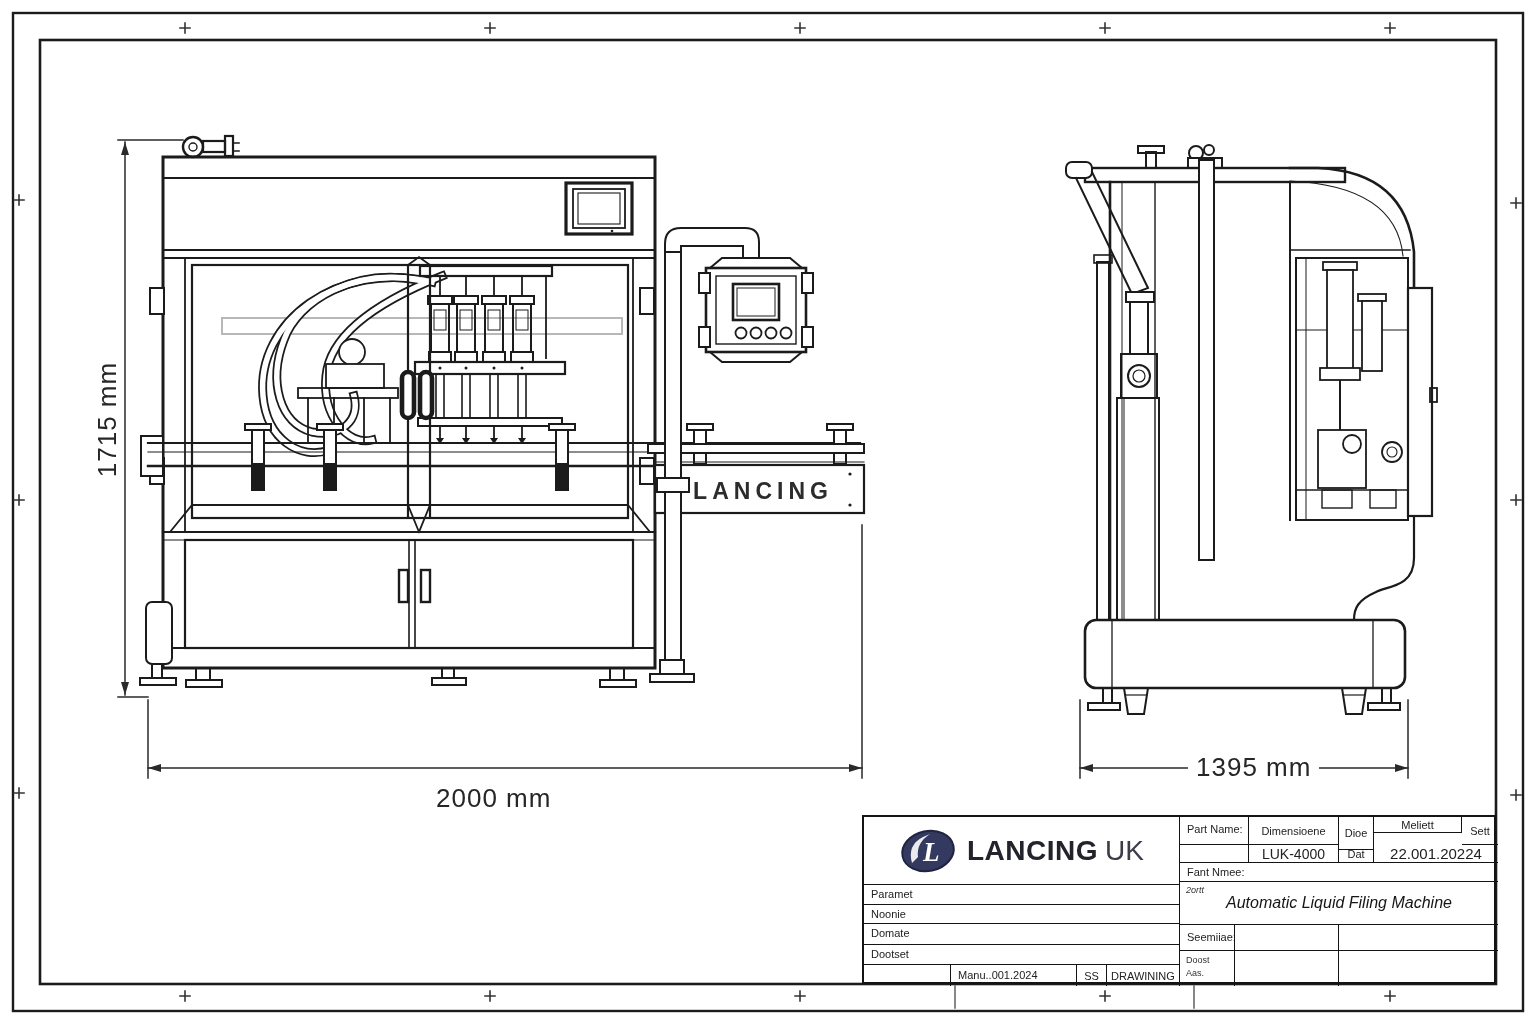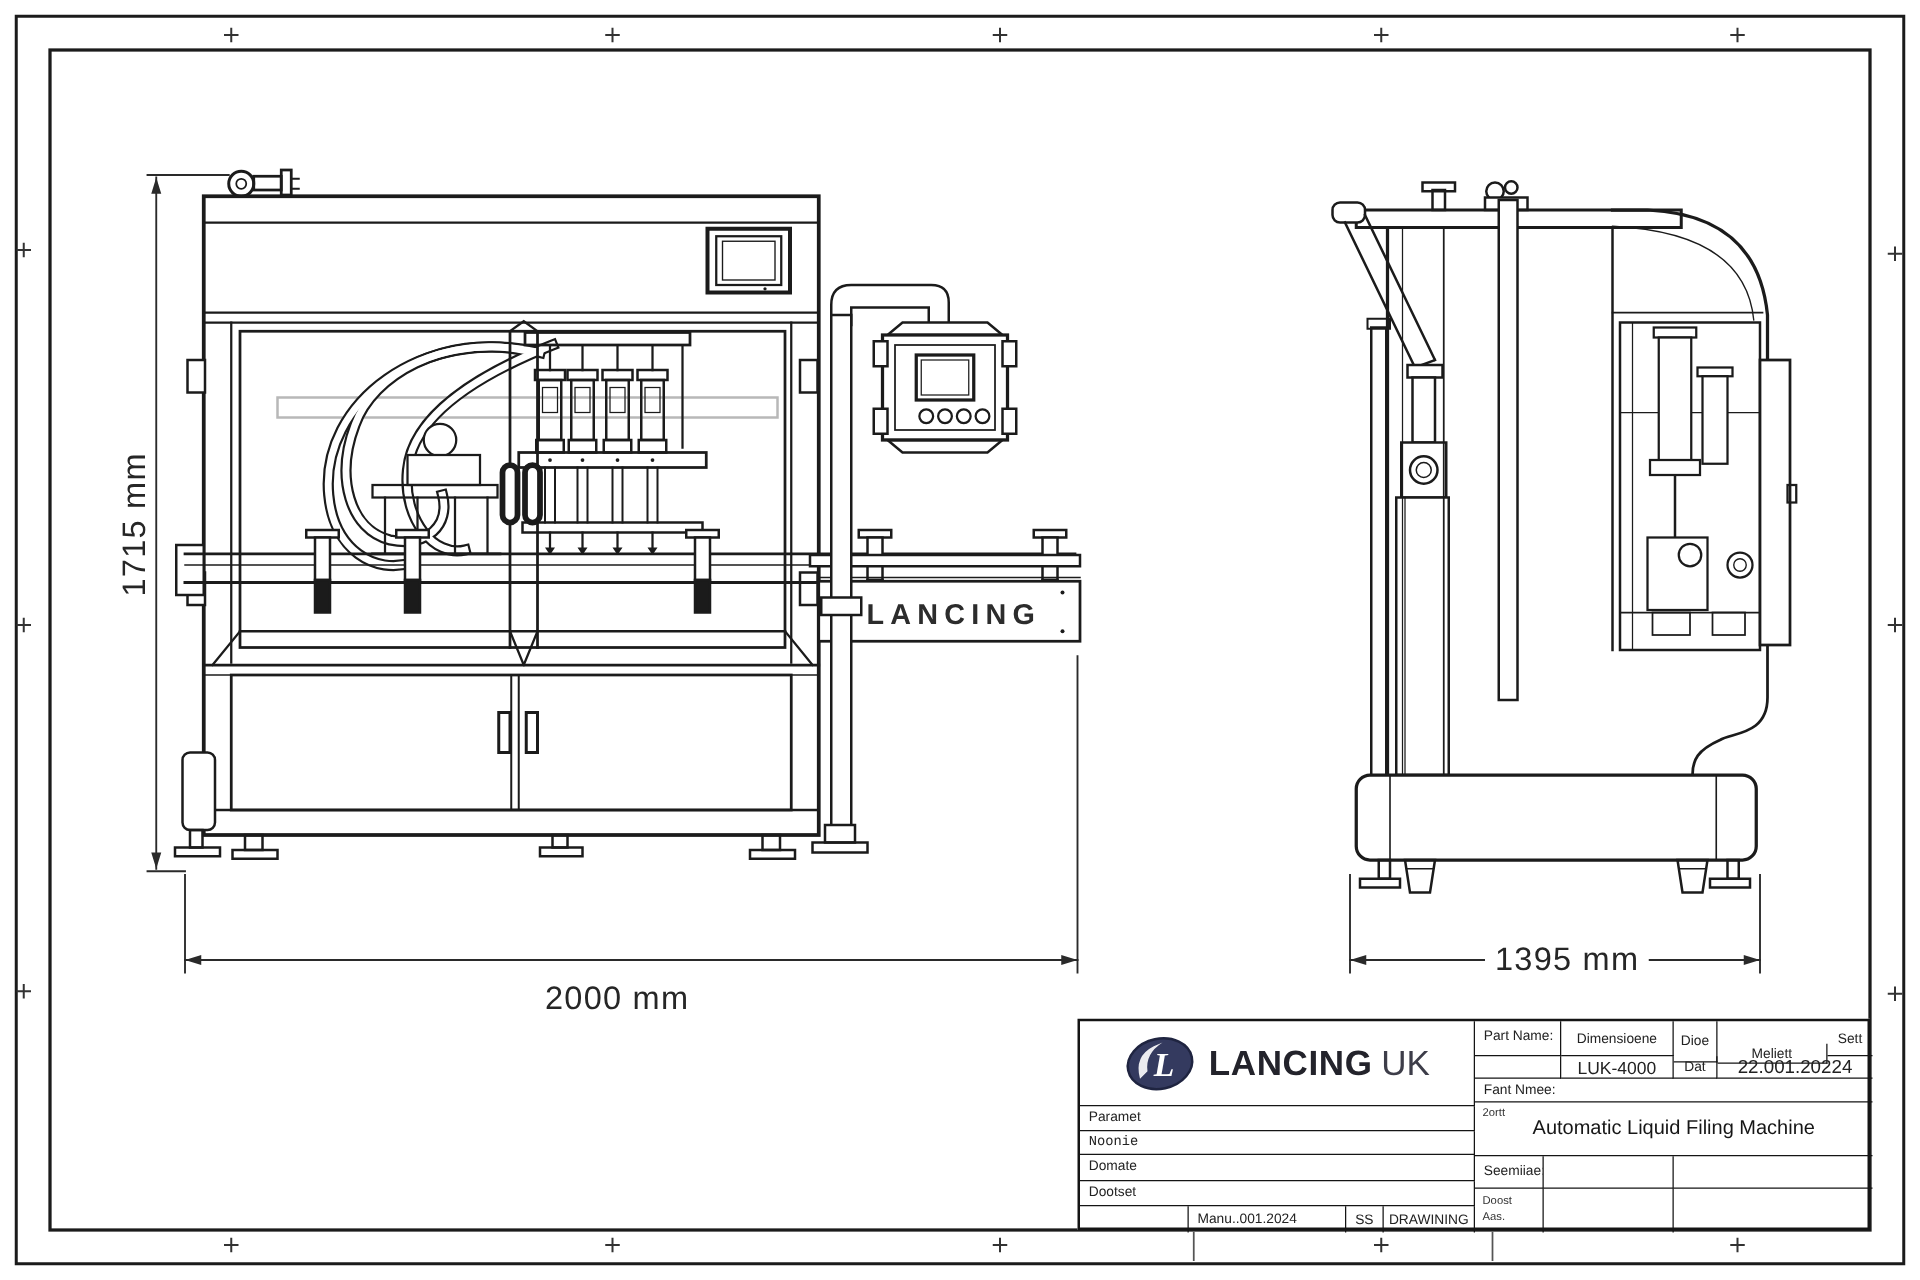--- a/index.html
+++ b/index.html
@@ -342,43 +342,43 @@
       <ellipse cx="29" cy="24" rx="26" ry="20" transform="rotate(-12 29 24)" fill="#343a5f" stroke="#1f2440" stroke-width="2"></ellipse>
       <path d="M13,36 Q8,18 24,10 L31,7 Q17,16 19,30 Z" fill="#ffffff" opacity="0.9"></path>
       <text x="24" y="34" font-family="Liberation Serif, serif" font-style="italic" font-weight="bold" font-size="27" fill="#ffffff">L</text>
     </svg>
     <span>
       <span id="logo-text-main">LANCING</span><span id="logo-text-uk">UK</span>
     </span>
   </div>
 
   <div class="cell bb br lab" style="left:0;top:68px;width:316px;height:20px;">Paramet</div>
-  <div class="cell bb br lab" style="left:0;top:88px;width:316px;height:19px;font-family:Liberation Mono, monospace;">Noonie</div>
+  <div class="cell bb br lab" style="left:0;top:88px;width:316px;height:19px;">Noonie</div>
   <div class="cell bb br lab" style="left:0;top:128px;width:316px;height:20px;">Dootset</div>
   <div class="cell bb br lab" style="left:0;top:107px;width:316px;height:21px;">Domate</div>
 
   <div class="cell br" style="left:0;top:148px;width:87px;height:21px;"></div>
   <div class="cell br lab" style="left:87px;top:148px;width:126px;height:21px;padding-top:4px;">Manu..001.2024</div>
   <div class="cell br cc" style="left:213px;top:148px;width:30px;height:21px;font-weight:normal;">SS</div>
   <div class="cell br cc" style="left:243px;top:148px;width:73px;height:21px;">DRAWINING</div>
 
   <div class="cell bb br lab" style="left:316px;top:0;width:69px;height:28px;padding-top:6px;">Part Name:</div>
   <div class="cell bb br cc" style="left:385px;top:0;width:90px;height:28px;">Dimensioene</div>
   <div class="cell bb br cc" style="left:475px;top:0;width:35px;height:33px;">Dioe</div>
-  <div class="cell bb br cc" style="left:510px;top:0;width:88px;height:16px;margin-top:18px;">Meliett</div>
+  <div class="cell bb br cc" style="left:510px;top:0;width:88px;height:16px;">Meliett</div>
   <div class="cell bb cc" style="left:598px;top:0;width:36px;height:28px;">Sett</div>
 
   <div class="cell bb br" style="left:316px;top:28px;width:69px;height:18px;"></div>
   <div class="cell bb br cc" style="left:385px;top:28px;width:90px;height:18px;font-size:14px;">LUK-4000</div>
   <div class="cell bb br cc" style="left:475px;top:28px;width:35px;height:18px;">Dat</div>
   <div class="cell bb cc" style="left:510px;top:28px;width:124px;height:18px;font-size:15px;">22.001.20224</div>
 
   <div class="cell bb lab" style="left:316px;top:46px;width:318px;height:19px;">Fant Nmee:</div>
 
-  <div class="cell bb" style="left:316px;top:65px;width:318px;height:43px;">
+  <div class="cell bb" style="left:316px;top:65px;width:318px;height:43px;font-style:italic;">
     <div class="tiny" style="position:absolute;left:6px;top:3px;">2ortt</div>
     <div class="cc" style="position:absolute;left:0;top:0;width:100%;height:100%;">
       <span id="machine-title">Automatic Liquid Filing Machine</span>
     </div>
   </div>
 
   <div class="cell bb br lab" style="left:316px;top:108px;width:55px;height:26px;padding-top:6px;">Seemiiae:</div>
   <div class="cell bb br" style="left:371px;top:108px;width:104px;height:26px;"></div>
   <div class="cell bb" style="left:475px;top:108px;width:159px;height:26px;"></div>
 

